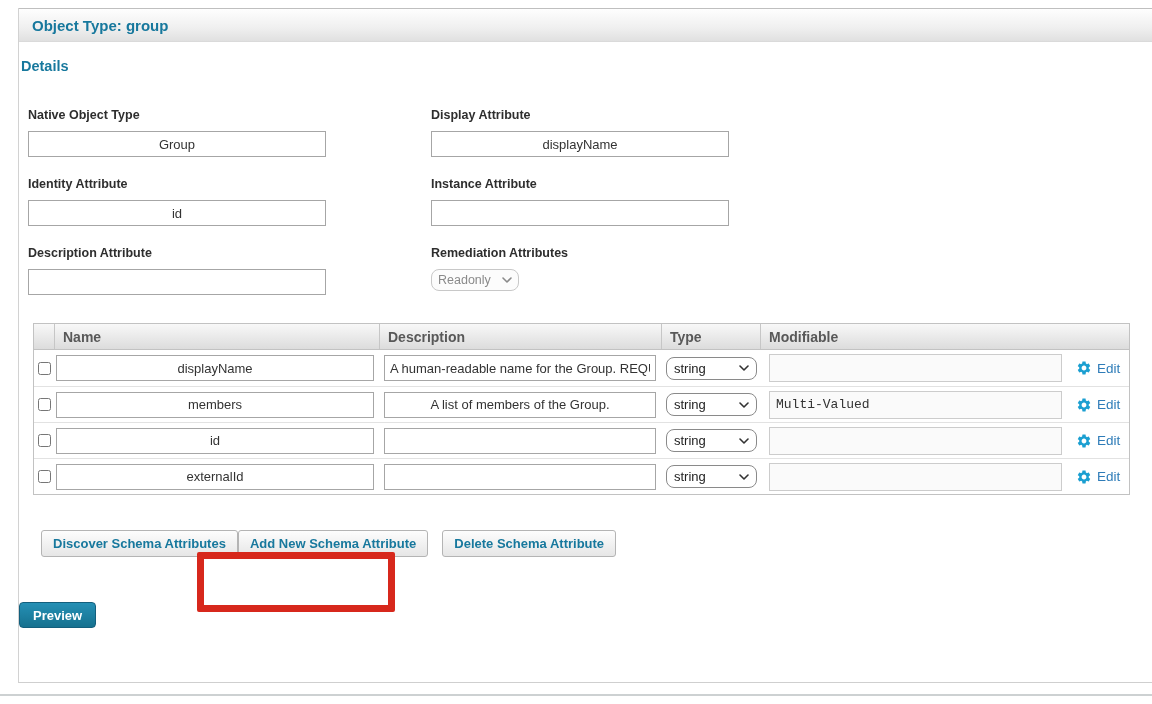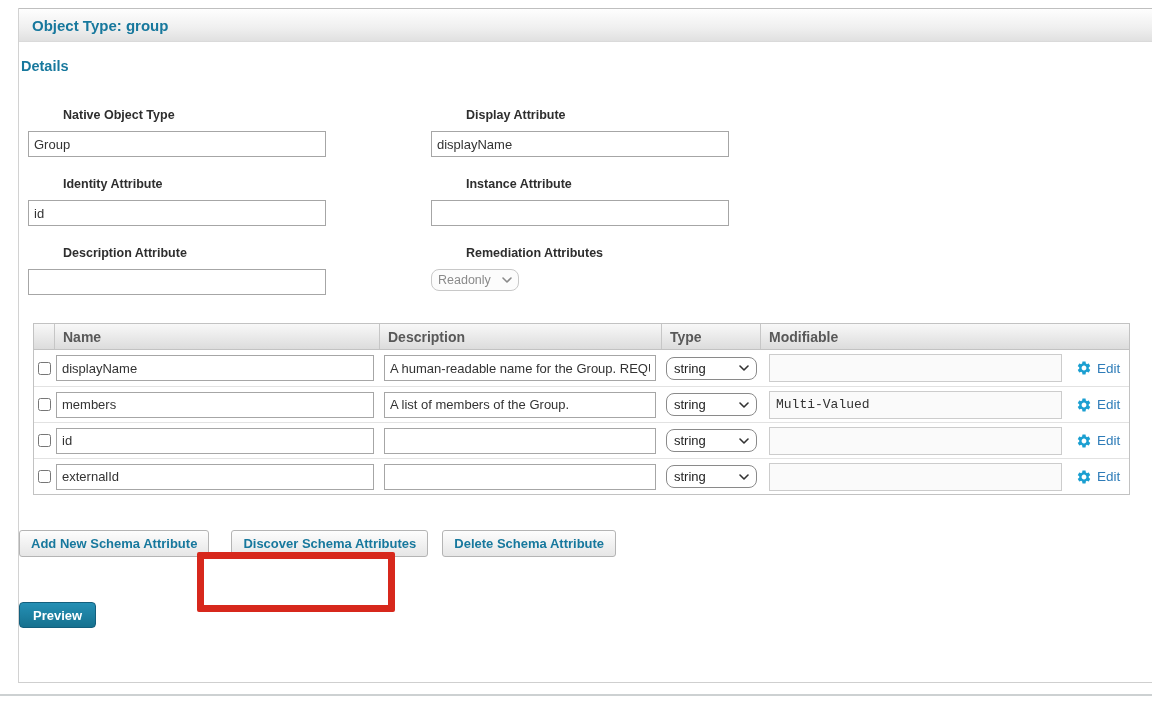--- a/index.html
+++ b/index.html
@@ -21,24 +21,24 @@
   }
   .panel-title { color: #17789d; font-weight: bold; font-size: 15px; }
 
   .section-heading { color: #17789d; font-size: 14.5px; font-weight: bold; margin: 16px 0 0 2px; }
 
   
   .form-grid {
     display: grid; grid-template-columns: 403px auto;
     margin: 34px 0 0 9px; row-gap: 20px;
   }
-  .field label { display: block; font-size: 12.5px; font-weight: bold; color: #2e2e2e; margin-bottom: 9px; margin-left: 35px; }
+  .field label { display: block; font-size: 12.5px; font-weight: bold; color: #2e2e2e; margin-bottom: 9px; }
   .text-input {
     width: 298px; height: 26px; border: 1px solid #a6a6a6; background: #fff;
-    font-family: "Liberation Sans", sans-serif; font-size: 13px; color: #333; padding: 0 5px;
+    font-family: "Liberation Sans", sans-serif; font-size: 13px; color: #333; padding: 0 5px; text-align: center;
   }
   .select {
     display: inline-flex; align-items: center; justify-content: space-between;
     border: 1px solid #8a8a8a; border-radius: 8px; background: #fff;
     height: 23px; padding: 0 7px; font-size: 13px; color: #222; cursor: default;
   }
   .select.sm {
     border-color: #c8c8c8; color: #8a8a8a; background: #fcfcfc;
     height: 22px; font-size: 12.5px; padding: 0 6px; gap: 5px;
   }
@@ -298,22 +298,22 @@
                   <path d="M19.14 12.94c.04-.3.06-.61.06-.94 0-.32-.02-.64-.07-.94l2.03-1.58c.18-.14.23-.41.12-.61l-1.92-3.32c-.12-.22-.37-.29-.59-.22l-2.39.96c-.5-.38-1.03-.7-1.62-.94l-.36-2.54c-.04-.24-.24-.41-.48-.41h-3.84c-.24 0-.43.17-.47.41l-.36 2.54c-.59.24-1.13.57-1.62.94l-2.39-.96c-.22-.08-.47 0-.59.22L2.74 8.87c-.12.21-.08.47.12.61l2.03 1.58c-.05.3-.09.63-.09.94s.02.64.07.94l-2.03 1.58c-.18.14-.23.41-.12.61l1.92 3.32c.12.22.37.29.59.22l2.39-.96c.5.38 1.03.7 1.62.94l.36 2.54c.05.24.24.41.48.41h3.84c.24 0 .44-.17.47-.41l.36-2.54c.59-.24 1.13-.56 1.62-.94l2.39.96c.22.08.47 0 .59-.22l1.92-3.32c.12-.22.07-.47-.12-.61l-2.01-1.58zM12 15.6c-1.98 0-3.6-1.62-3.6-3.6s1.62-3.6 3.6-3.6 3.6 1.62 3.6 3.6-1.62 3.6-3.6 3.6z"></path>
                 </svg>
               </span>
             <a href="#">Edit</a>
           </span>
         </div>
       </div>
     </div>
 
     <div class="btn-row">
+      <button class="btn btn-discover">Discover Schema Attributes</button>
       <button class="btn">Add New Schema Attribute</button>
-      <button class="btn btn-discover">Discover Schema Attributes</button>
       <button class="btn btn-delete">Delete Schema Attribute</button>
     </div>
 
     <button class="btn-preview">Preview</button>
 
   </div>
 
   <div class="highlight-box"></div>
   <div class="page-separator"></div>
 

